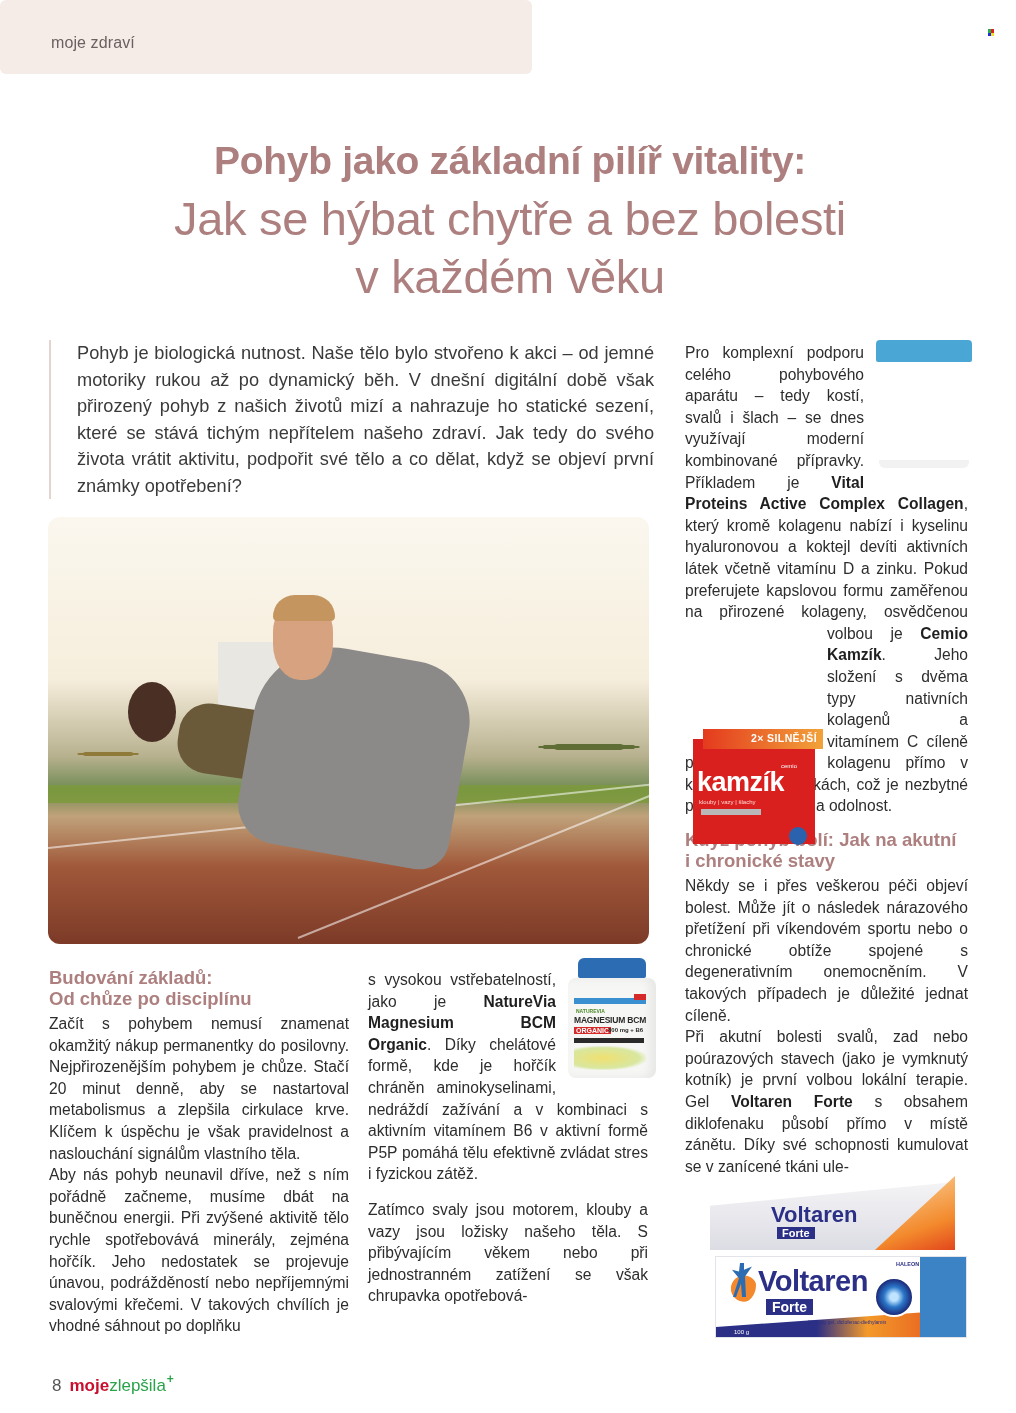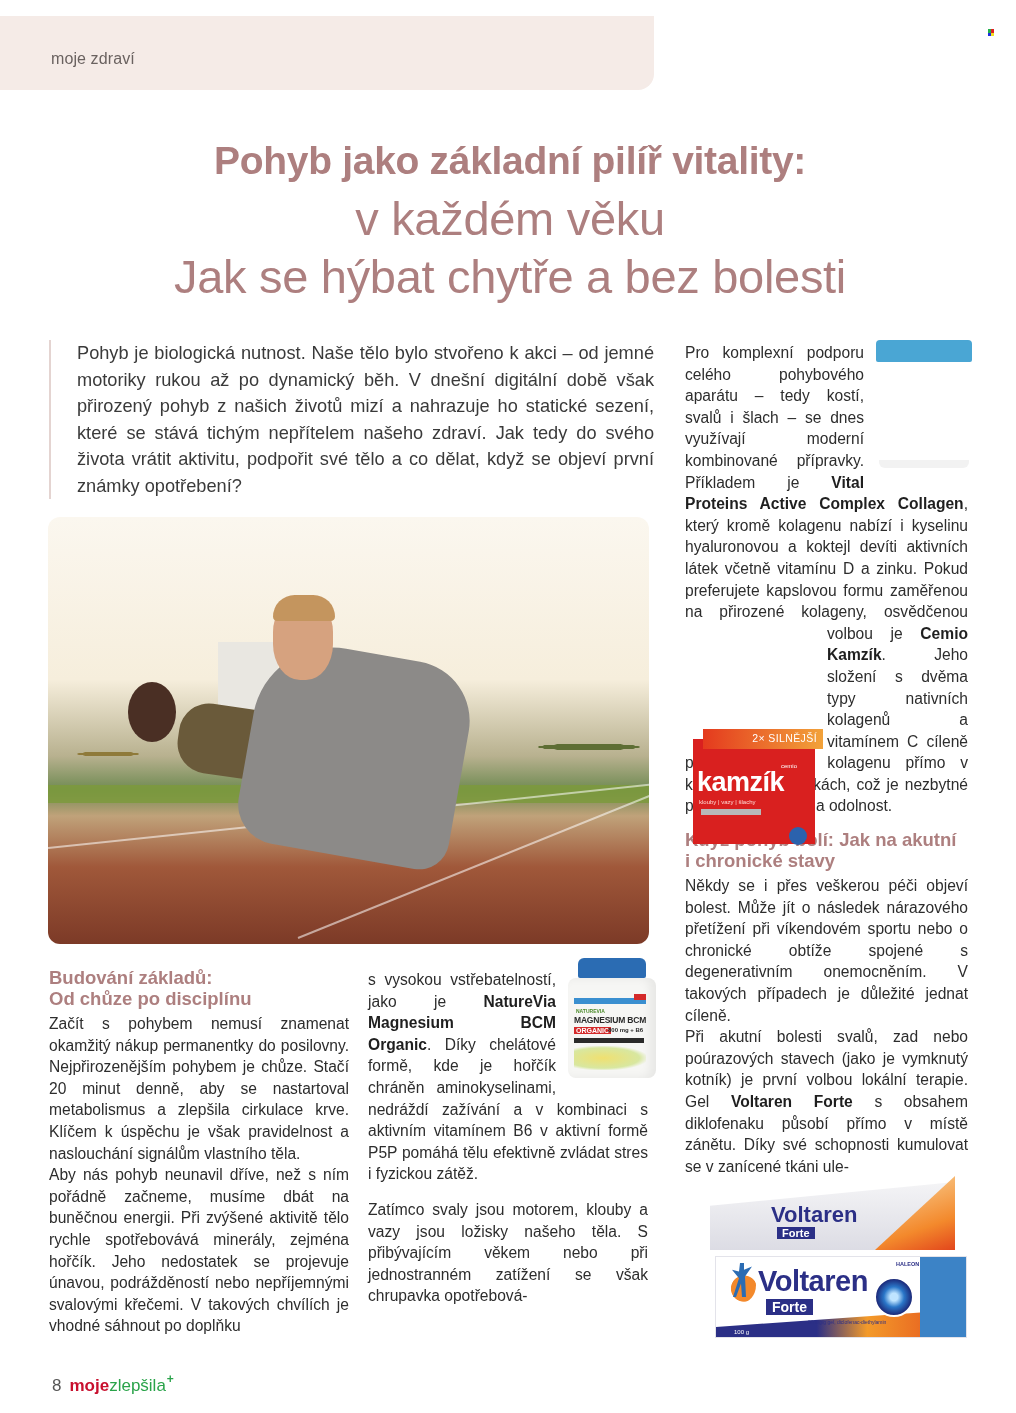--- a/index.html
+++ b/index.html
@@ -1,21 +1,21 @@
 <!DOCTYPE html>
 <html><head>
 <meta charset="utf-8">
 <style>
   * { box-sizing: border-box; margin: 0; padding: 0; }
   html, body { width: 1016px; height: 1413px; background: #ffffff; overflow: hidden; }
   body { position: relative; font-family: "Liberation Sans", "DejaVu Sans", sans-serif; color: #2b2b2b; }
 
   .section-tab {
-    position: absolute; left: 0; top: 16px; width: 654px; height: 74px;
-    background: #f5ebe7; border-bottom-right-radius: 16px;
+    position: absolute; left: 0; top: 0; width: 532px; height: 74px;
+    background: #f5ebe7; border-bottom-right-radius: 16px; border-radius: 6px;
   }
   .section-tab span {
     position: absolute; left: 51px; top: 34px; font-size: 16px; color: #6a6260; letter-spacing: 0.1px;
   }
   .reg-mark { position: absolute; left: 988px; top: 29px; width: 6px; height: 7px; }
   .reg-mark i { position: absolute; width: 3px; height: 3.5px; }
 
   .title-wrap { position: absolute; left: 40px; top: 132px; width: 940px; text-align: center; color: #ad7f7f; }
   .title-1 { font-size: 39px; font-weight: bold; line-height: 58px; letter-spacing: -0.3px; }
   .title-2 { font-size: 47px; font-weight: normal; line-height: 58px; letter-spacing: -0.3px; }
@@ -57,21 +57,21 @@
   .vp .brand { position: absolute; left: 0; top: 12px; width: 90px; text-align: center; font-size: 9.5px; font-weight: bold; color: #fff; letter-spacing: 0.2px; }
   .vp .sub { position: absolute; left: 0; top: 26px; width: 90px; text-align: center; font-size: 6px; color: #9fc8ee; line-height: 7px; }
   .vp .band { position: absolute; left: 10px; top: 74px; width: 70px; height: 5px; background: #f2e24a; }
   .vp .weight { position: absolute; right: 6px; bottom: 6px; font-size: 6.5px; color: #fff; }
   .vp .base { position: absolute; left: 3px; top: 120px; width: 90px; height: 8px; background: #f2f2f2; border-radius: 0 0 6px 6px; }
 
   
   .kz { position: absolute; left: 693px; top: 729px; width: 130px; height: 118px; }
   .kz .box { position: absolute; left: 0; top: 10px; width: 122px; height: 105px; background: #d9201f; }
   .kz .top { position: absolute; left: 10px; top: 0; width: 120px; height: 20px; background: linear-gradient(90deg, #e43a1e, #f2a23a); }
-  .kz .top span { position: absolute; right: 6px; top: 3px; font-size: 10.5px; font-weight: normal; color: #fff; letter-spacing: 0.4px; }
+  .kz .top span { position: absolute; right: 6px; top: 3px; font-size: 10.5px; font-weight: bold; color: #fff; letter-spacing: 0.4px; }
   .kz .name { position: absolute; left: 4px; top: 28px; font-size: 27px; font-weight: bold; color: #fff; letter-spacing: -0.5px; }
   .kz .tagline { position: absolute; left: 6px; top: 60px; font-size: 6px; color: #ffd7d2; }
   .kz .cemio { position: absolute; left: 88px; top: 24px; font-size: 6px; color: #fff; }
   .kz .bar { position: absolute; left: 8px; top: 70px; width: 60px; height: 6px; background: #b8b8b8; }
   .kz .joint { position: absolute; left: 96px; top: 88px; width: 18px; height: 18px; border-radius: 50%; background: #2b62ad; }
 
   
   .nv { position: absolute; left: 568px; top: 958px; width: 90px; height: 122px; }
   .nv .lid { position: absolute; left: 10px; top: 0; width: 68px; height: 20px; background: #2b6cb3; border-radius: 6px 6px 2px 2px; }
   .nv .body { position: absolute; left: 0; top: 20px; width: 88px; height: 100px; background: #f6f6f4; border-radius: 8px; box-shadow: inset -6px 0 10px rgba(0,0,0,.06); }
@@ -116,22 +116,22 @@
 </div>
 <div class="reg-mark">
   <i style="left:0;top:0;background:#22b14c"></i>
     <i style="left:3px;top:0;background:#e01e1e"></i>
   <i style="left:0;top:3.5px;background:#1e2de0"></i>
     <i style="left:3px;top:3.5px;background:#f2e01e"></i>
 </div>
 
 <div class="title-wrap">
   <div class="title-1">Pohyb jako základní pilíř vitality:</div>
+  <div class="title-2">Jak se hýbat chytře a bez bolesti</div>
   <div class="title-2">v každém věku</div>
-  <div class="title-2">Jak se hýbat chytře a bez bolesti</div>
 </div>
 
 <div class="lead">Pohyb je biologická nutnost. Naše tělo bylo stvořeno k akci – od jemné motoriky rukou až po dynamický běh. V dnešní digitální době však přirozený pohyb z našich životů mizí a nahrazuje ho statické sezení, které se stává tichým nepřítelem našeho zdraví. Jak tedy do svého života vrátit aktivitu, podpořit své tělo a co dělat, když se objeví první známky opotřebení?</div>
 
 <div class="photo" title="Muž a žena dělají kliky na atletické dráze při západu slunce">
   <div class="building"></div>
   <div class="trees"></div>
   <div class="grass"></div>
   <div class="track-line" style="left:0;top:330px;width:620px;transform:rotate(-6deg)"></div>
   <div class="track-line" style="left:250px;top:420px;width:400px;transform:rotate(-22deg)"></div>

